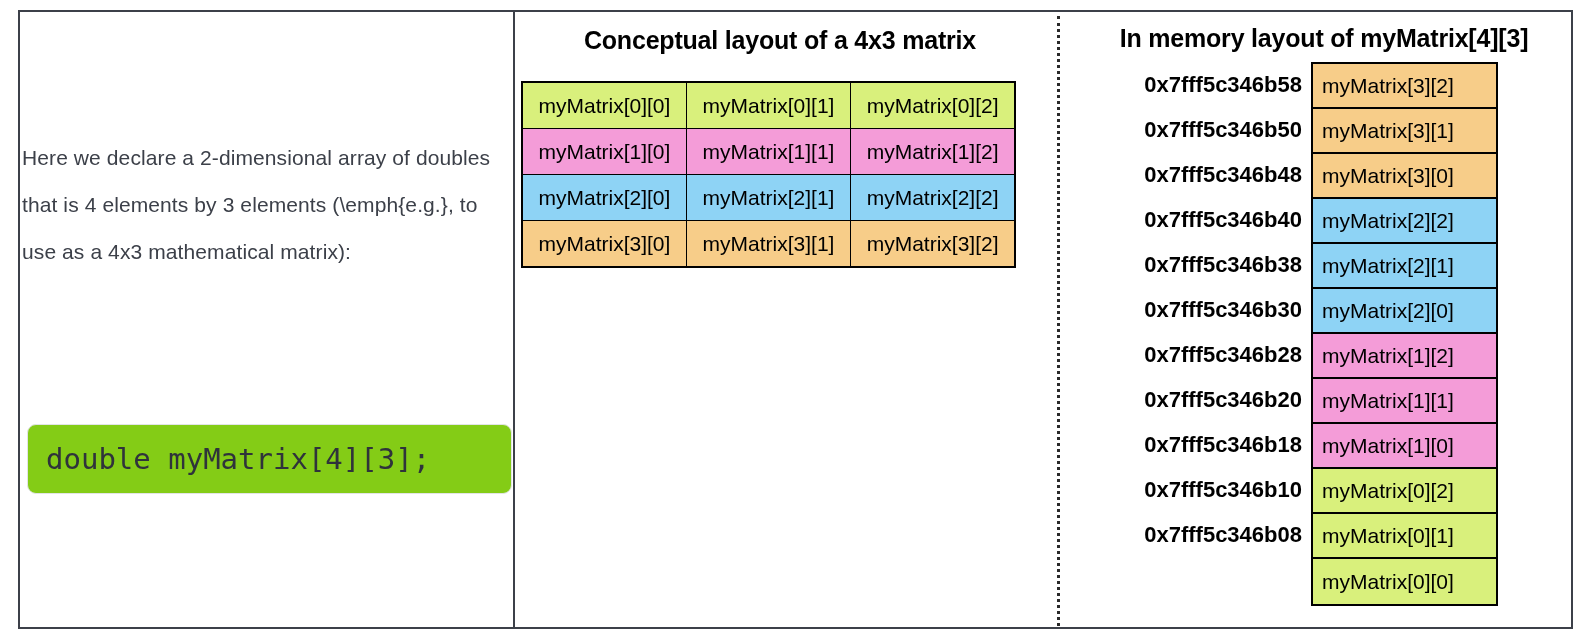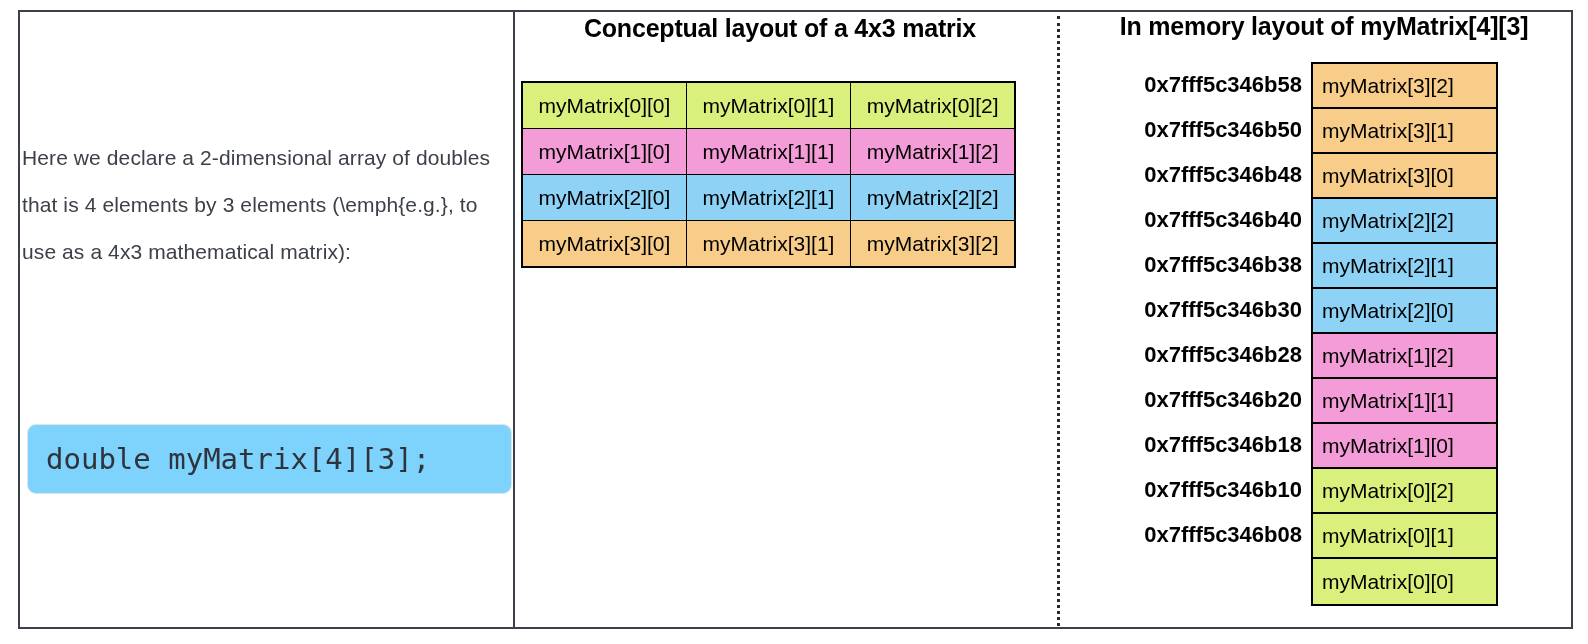--- a/index.html
+++ b/index.html
@@ -61,21 +61,21 @@
     color: #3c4049;
     letter-spacing: 0.1px;
   }
   #code-box {
     position: absolute;
     left: 27px;
     top: 424px;
     width: 485px;
     height: 70px;
     box-sizing: border-box;
-    background: #7dd3fc;
+    background: #84cc16;
     border: 1px solid #e2e4e6;
     border-radius: 9px;
     display: flex;
     align-items: center;
     padding-left: 18px;
   }
   #code-text {
     font-family: "DejaVu Sans Mono", monospace;
     font-size: 29px;
     color: #2f333b;
@@ -90,20 +90,21 @@
     width: 520px;
   }
   .panel-heading {
     font-family: "Liberation Sans", sans-serif;
     font-weight: bold;
     font-size: 25px;
     color: #000000;
     text-align: center;
     letter-spacing: -0.2px;
     white-space: nowrap;
+    margin-top: 12px;
   }
   #matrix-table {
     position: absolute;
     left: 521px;
     top: 81px;
     width: 495px;
     border-collapse: collapse;
     border: 2px solid #000000;
     box-sizing: border-box;
     table-layout: fixed;

